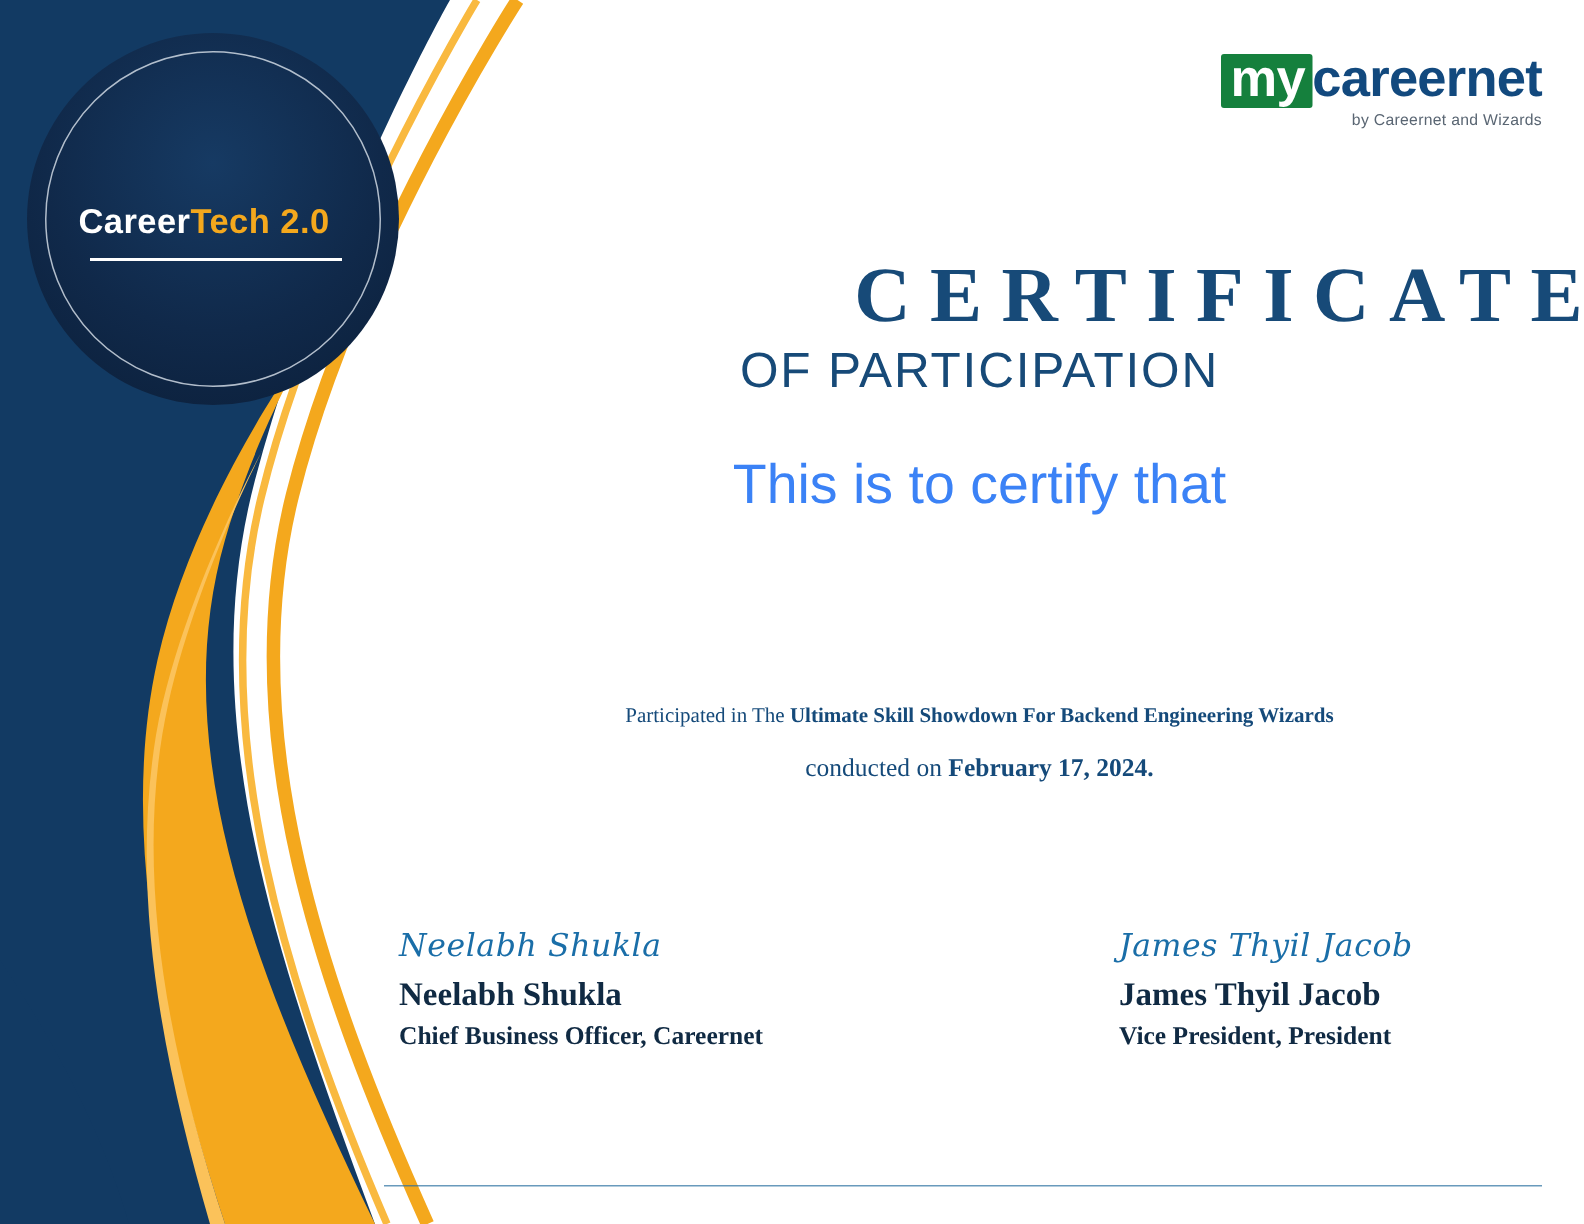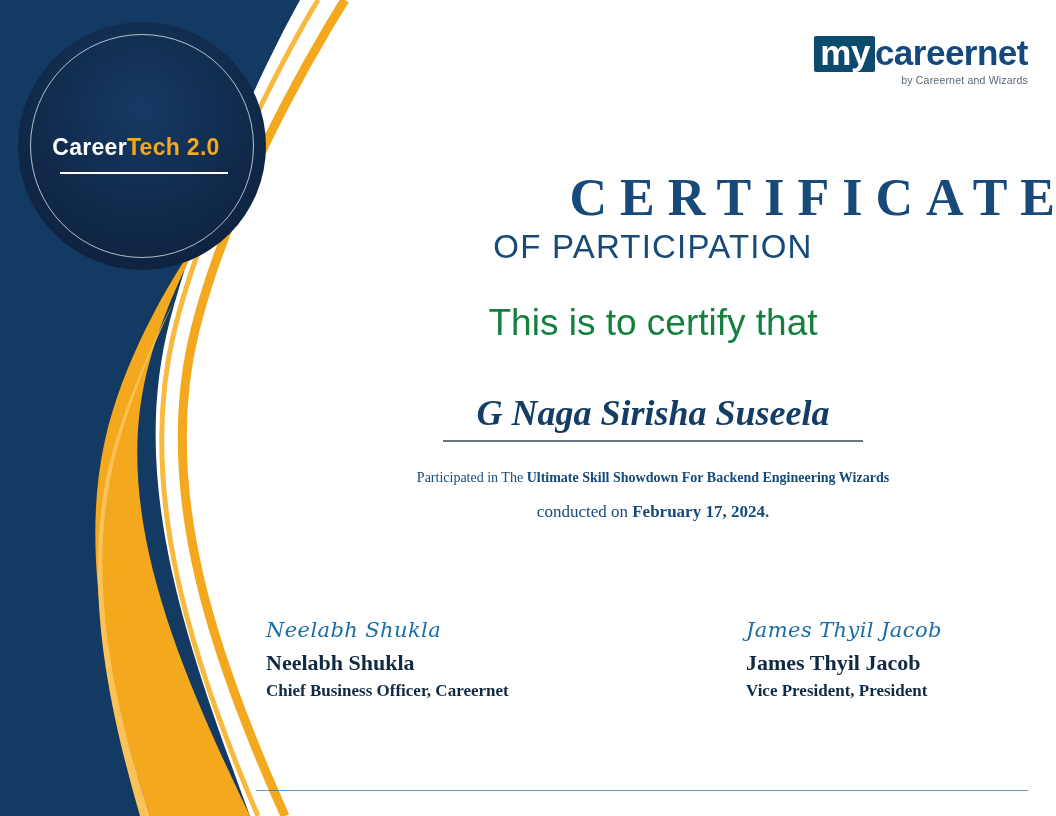--- a/index.html
+++ b/index.html
@@ -92,21 +92,21 @@
     height: 58px;
   }
   .brand .brand-main {
     font-size: 35px;
     line-height: 38px;
     letter-spacing: -0.5px;
     text-align: right;
     white-space: nowrap;
   }
   .brand .brand-my {
-    background: #0c4a6e;
+    background: #15803d;
     color: #ffffff;
     font-weight: bold;
     padding: 0 5px 2px 6px;
     border-radius: 2px;
     display: inline-block;
     line-height: 34px;
   }
   .brand .brand-rest {
     color: #12497e;
     font-weight: bold;
@@ -142,21 +142,21 @@
     color: #174a78;
     letter-spacing: 1.2px;
   }
   .certify {
     position: absolute;
     top: 302px;
     left: 0;
     width: 100%;
     text-align: center;
     font-size: 37px;
-    color: #15803d;
+    color: #3b82f6;
   }
 
   .recipient-wrap {
     position: absolute;
     top: 392px;
     left: 0;
     width: 100%;
     text-align: center;
   }
   .recipient {
@@ -287,23 +287,20 @@
       <div class="brand-main">
         <span class="brand-my">my</span><span class="brand-rest">careernet</span>
       </div>
       <div class="brand-sub">by Careernet and Wizards</div>
     </div>
 
     <div class="title">CERTIFICATE</div>
     <div class="subtitle">OF PARTICIPATION</div>
     <div class="certify">This is to certify that</div>
 
-    <div class="recipient-wrap">
-      <div class="recipient">G Naga Sirisha Suseela</div>
-    </div>
 
     <div class="event-line">
       <span>Participated in The </span><span class="event-name">Ultimate Skill Showdown For Backend Engineering Wizards</span>
     </div>
 
     <div class="date-line">
       <span class="conducted">conducted on </span><span>February 17, 2024.</span>
     </div>
 
     <div class="signatures">

